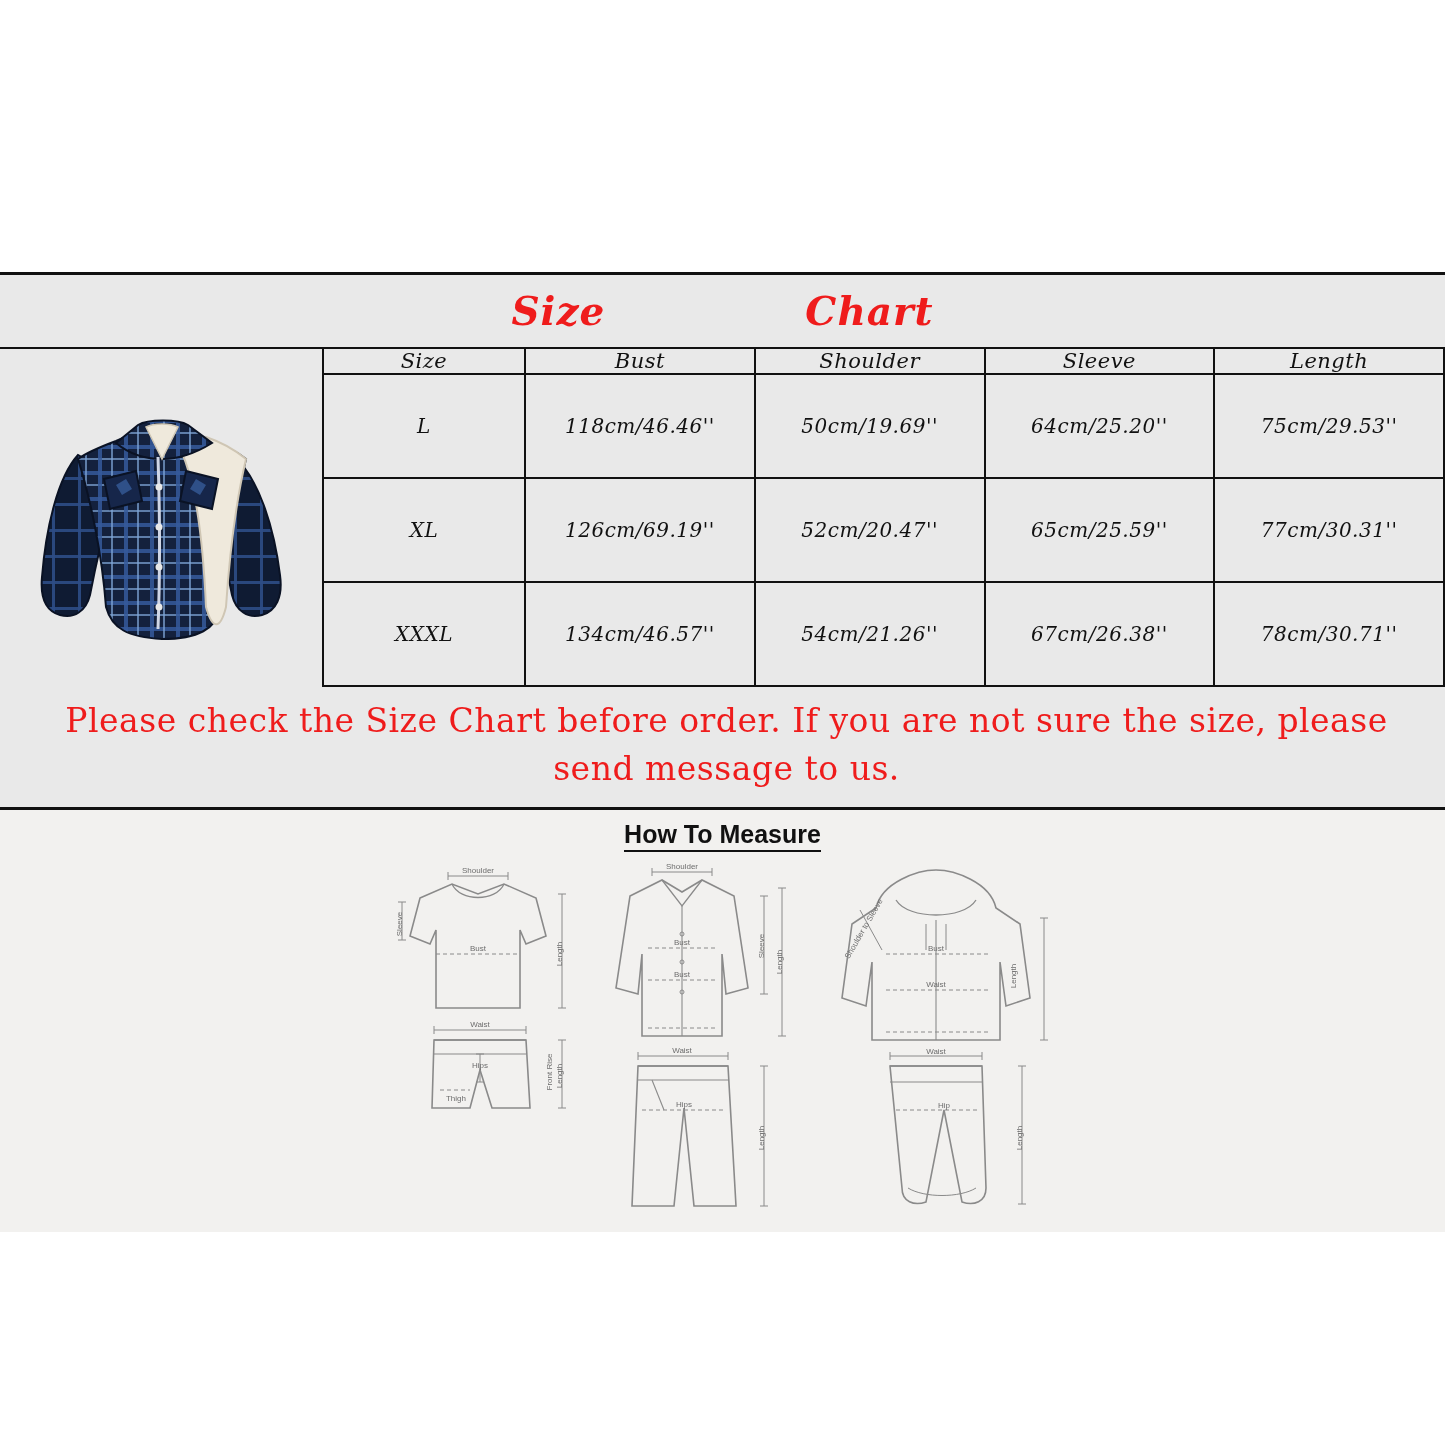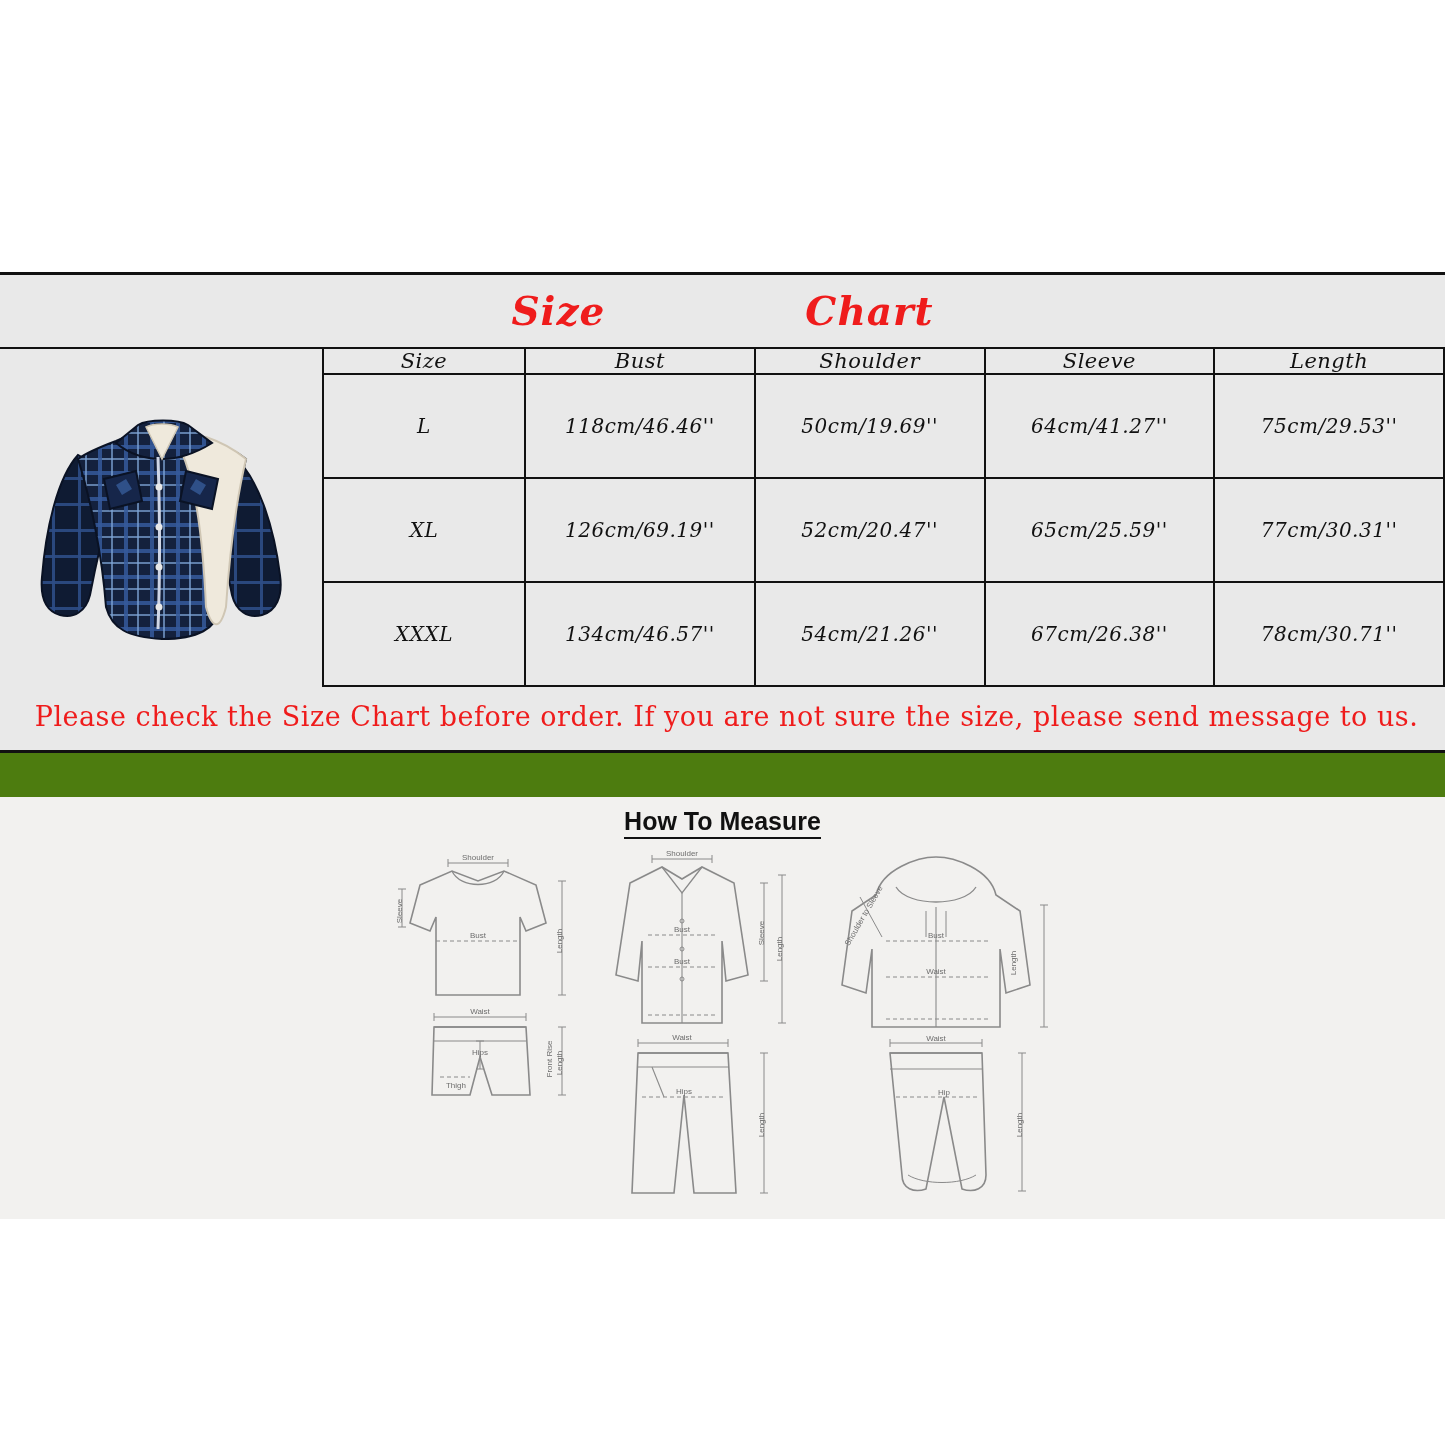--- a/index.html
+++ b/index.html
@@ -19,21 +19,21 @@
     height: 1445px;
     background: #ffffff;
   }
   
   .card {
     position: absolute;
     left: 0;
     top: 272px;
     width: 1445px;
     height: 930px;
-    background: #4d7c0f;
+    background: #701a75;
     border-top: 3px solid #111;
     border-bottom: 3px solid #111;
     box-sizing: border-box;
   }
 
   
   .title-bar {
     height: 72px;
     display: flex;
     align-items: center;
@@ -107,41 +107,40 @@
   }
   table.size tr:first-child th { border-top: none; }
 
   
   .note {
     background: #e9e9e9;
     text-align: center;
     padding: 10px 22px 14px 30px;
     color: #ef1c1c;
     font-family: "DejaVu Serif", serif;
-    font-size: 27px;
+    font-size: 33px;
     line-height: 1.45;
     letter-spacing: 0.5px;
     border-bottom: 3px solid #111;
   }
 
   
   .measure {
     background: #f2f1ef;
     height: 422px;
     position: relative;
     box-sizing: border-box;
   }
   .measure-title {
     text-align: center;
     font-family: "Liberation Sans", sans-serif;
     font-weight: 700;
     font-size: 25px;
     color: #111;
     padding-top: 10px;
-    margin-top: 44px;
   }
   .measure-title span {
     border-bottom: 2px solid #111;
     padding-bottom: 2px;
   }
   .diagram-area {
     position: absolute;
     left: 330px;
     top: 48px;
     width: 790px;
@@ -218,21 +217,21 @@
               <th>Shoulder</th>
               <th>Sleeve</th>
               <th>Length</th>
             </tr>
           </thead>
           <tbody>
             <tr>
               <td>L</td>
               <td>118cm/46.46''</td>
               <td>50cm/19.69''</td>
-              <td>64cm/41.27''</td>
+              <td>64cm/25.20''</td>
               <td>75cm/29.53''</td>
             </tr>
             <tr>
               <td>XL</td>
               <td>126cm/69.19''</td>
               <td>52cm/20.47''</td>
               <td>65cm/25.59''</td>
               <td>77cm/30.31''</td>
             </tr>
             <tr>

